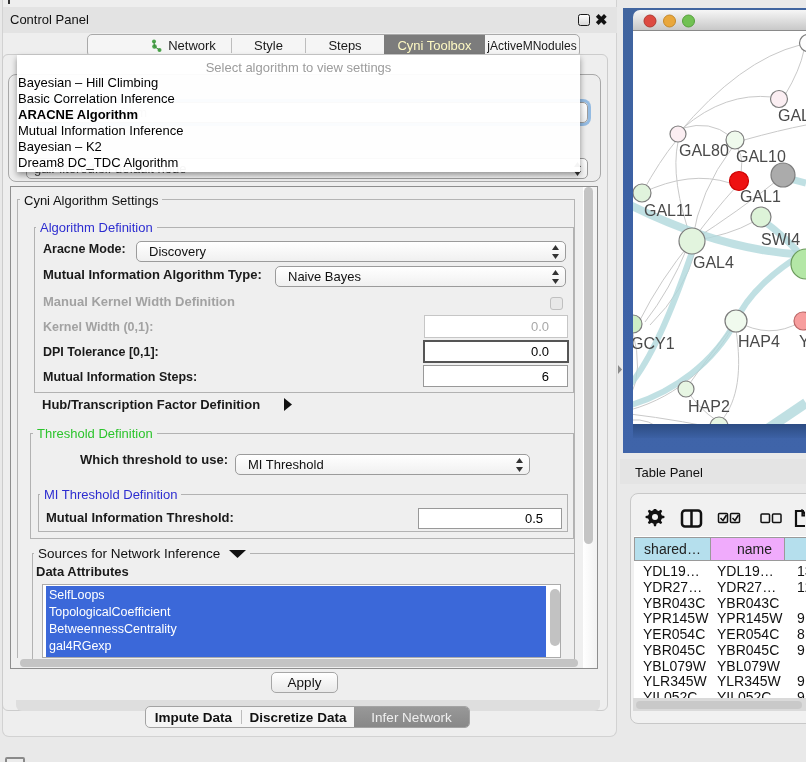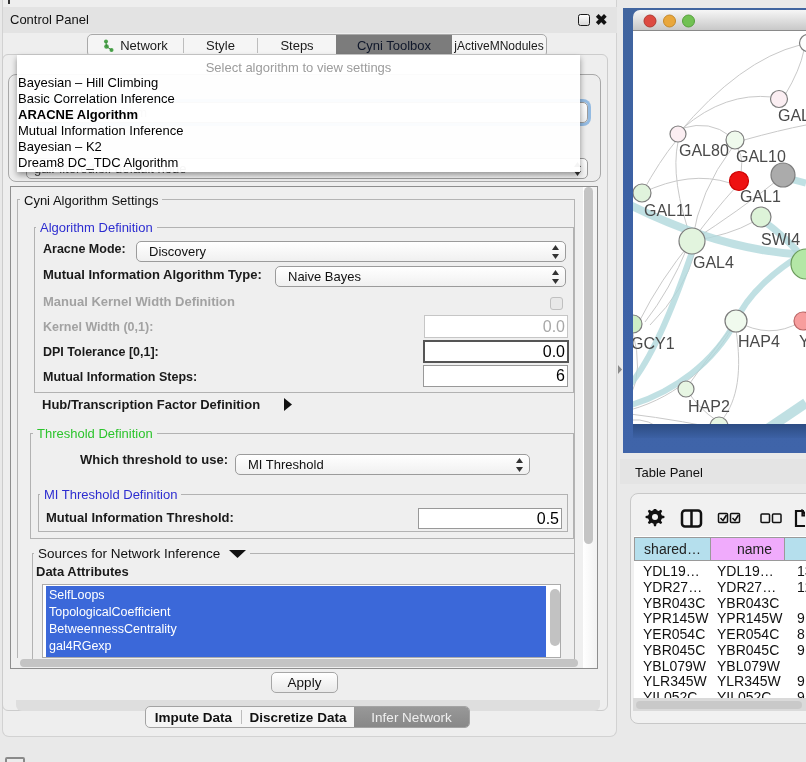--- a/index.html
+++ b/index.html
@@ -3,54 +3,54 @@
 <meta charset="utf-8">
 <style>
   html,body{margin:0;padding:0;}
   body{width:806px;height:762px;overflow:hidden;background:#e9e9e9;
        font-family:"Liberation Sans", sans-serif; position:relative;}
   .abs{position:absolute;}
   .b{font-weight:bold;}
   .lbl{font-size:12.5px;font-weight:bold;color:#1a1a1a;white-space:nowrap;}
   .dis{color:#a2a2a2;}
   .field{position:absolute;background:#fff;border:1px solid #999;
-         font-size:16px;padding-right:2px;
+         font-size:13px;padding-right:18px;
          display:flex;align-items:center;justify-content:flex-end;box-sizing:border-box;}
   .combo{position:absolute;background:linear-gradient(#ffffff,#f0f0f0);
          border:1px solid #9b9b9b;border-radius:5px;box-sizing:border-box;
          font-size:13px;color:#111;display:flex;align-items:center;text-align:center;}
   .stepper{position:absolute;right:5px;top:50%;transform:translateY(-50%);width:9px;height:14px;}
   .group{position:absolute;border:1px solid #b2b2b2;box-sizing:border-box;}
   .glabel{position:absolute;font-size:13px;background:#efefef;padding:0 4px;white-space:nowrap;}
 </style>
 </head>
 <body>
 
 <div class="abs" id="cp" style="left:2px;top:0;width:615px;height:737px;background:#eeeeee;border:1px solid #d2d2d2;border-top:none;border-radius:0 0 7px 7px;box-sizing:border-box;"></div>
 <div class="abs" style="left:8px;top:0;width:2px;height:4px;background:#333;"></div>
 
 <div class="abs" style="left:3px;top:7px;width:614px;height:26px;background:#e3e3e3;"></div>
 <div class="abs" style="left:10px;top:12px;font-size:13px;color:#111;">Control Panel</div>
 <div class="abs" style="left:578px;top:14px;width:10px;height:10px;border:1.5px solid #1a1a1a;border-radius:2.5px;background:linear-gradient(#ffffff,#d8d8d8);"></div>
 <div class="abs" style="left:595px;top:11px;font-size:15px;font-weight:bold;color:#111;">✖</div>
 
-<div class="abs" id="toptabs" style="left:87px;top:34px;height:23px;display:flex;font-size:13px;color:#1a1a1a;border:1px solid #a9a9a9;border-radius:5px;background:#f5f5f5;box-sizing:border-box;overflow:hidden;">
+<div class="abs" id="toptabs" style="left:87px;top:34px;height:23px;display:flex;font-size:13px;color:#1a1a1a;border:1px solid #a9a9a9;border-radius:5px;background:#f5f5f5;box-sizing:border-box;overflow:hidden;padding-left:48px;">
   <div style="width:95px;display:flex;align-items:center;justify-content:center;gap:4px;box-sizing:border-box;">
     <svg width="13" height="13" viewBox="0 0 13 13">
         <circle cx="3" cy="2.5" r="2" fill="#4aa34a"></circle>
         <circle cx="3.5" cy="7.5" r="2.3" fill="#4aa34a"></circle>
         <circle cx="8.5" cy="11" r="2" fill="#4aa34a"></circle>
         <path d="M3 3 L3.5 7.5 L8.5 11" stroke="#3c8a3c" stroke-width="1" fill="none"></path>
       </svg>
     Network</div>
   <div style="width:1px;background:#bdbdbd;margin:3px 0;"></div>
   <div style="width:73px;display:flex;align-items:center;justify-content:center;box-sizing:border-box;">Style</div>
   <div style="width:1px;background:#bdbdbd;margin:3px 0;"></div>
   <div style="width:78px;display:flex;align-items:center;justify-content:center;box-sizing:border-box;">Steps</div>
-  <div style="width:116px;background:#7c7c7c;color:#0f172a;display:flex;align-items:center;justify-content:center;box-sizing:border-box;">Cyni Toolbox</div>
+  <div style="width:101px;background:#7c7c7c;color:#fef9c3;display:flex;align-items:center;justify-content:center;box-sizing:border-box;">Cyni Toolbox</div>
   <div style="width:94px;display:flex;align-items:center;justify-content:center;box-sizing:border-box;font-size:12px;">jActiveMNodules</div>
 </div>
 
 <div class="abs" style="left:2px;top:54px;width:606px;height:657px;border:1px solid #cccccc;border-radius:6px;box-sizing:border-box;background:#eeeeee;"></div>
 
 <div class="abs" style="left:8px;top:74px;width:593px;height:108px;border:1px solid #a8a8a8;border-radius:8px;box-sizing:border-box;background:#ededed;"></div>
 <div class="combo" style="left:26px;top:102px;width:562px;height:21px;box-shadow:0 0 0 3px rgba(100,160,220,0.65);">
     <span style="padding-left:8px;color:#9a9a9a;">Inference Algorithm</span>
   </div>
 <div class="combo" style="left:26px;top:158px;width:562px;height:21px;">

